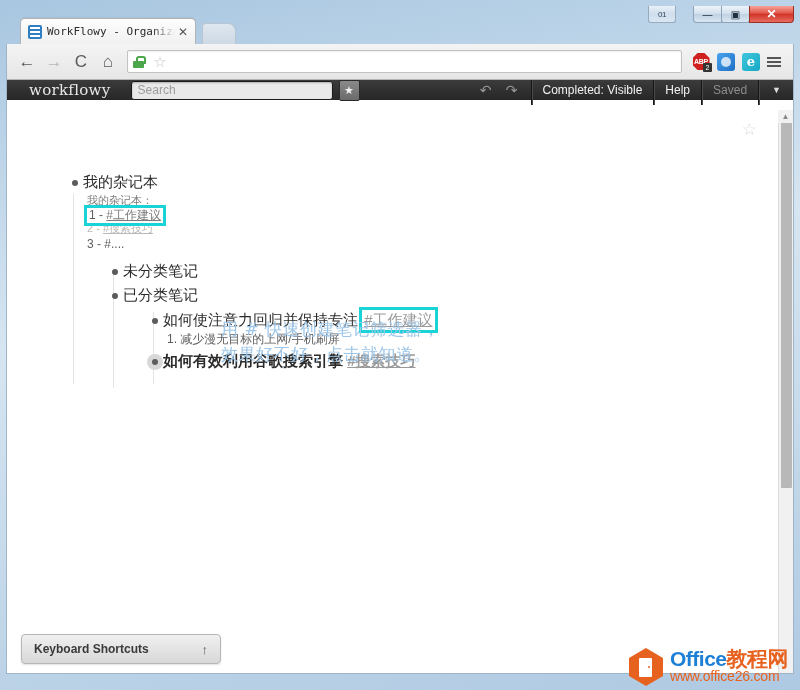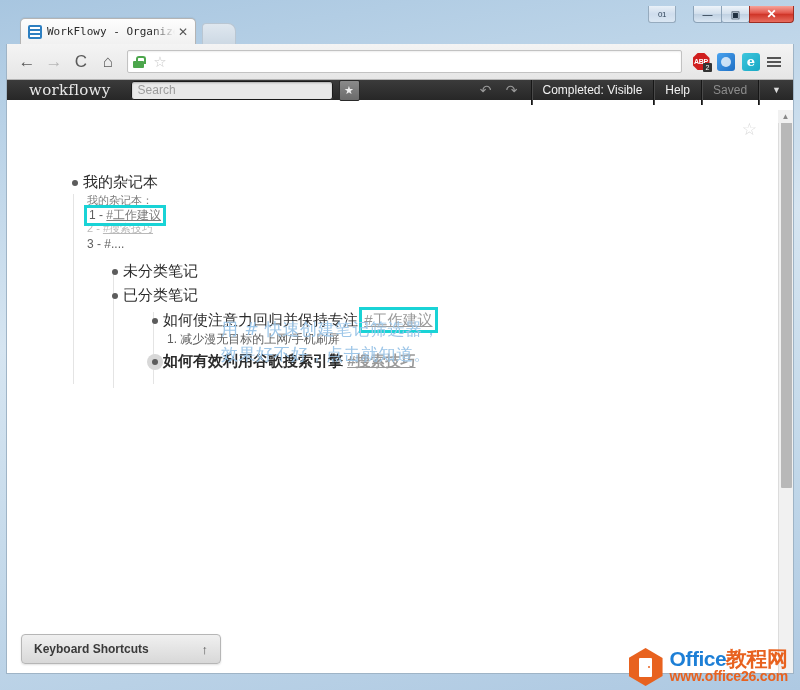--- a/index.html
+++ b/index.html
@@ -314,21 +314,21 @@
   #wmlogo i:after {
     content:''; position:absolute; right:2px; top:8px; width:2.5px;height:2.5px;
     border-radius:50%; background:#e8621f;
   }
   #wmtext { line-height: 1.02; }
   #wmtop {
     font-size: 21px; font-weight: bold; letter-spacing: -.5px;
   }
   #wmtop .b { color: #1d7fd6; }
   #wmtop .o { color: #e8621f; }
-  #wmbot { font-size: 14px; font-weight: bold; color: #e8621f; letter-spacing: -.2px; }
+  #wmbot { font-size: 14px; font-weight: normal; color: #e8621f; letter-spacing: -.2px; }
 </style>
 </head>
 <body>
 
 <div id="win">
 
   <div id="titlebar">
     <div class="sysicon">01</div>
     <div class="winbtns">
       <div class="wb first">—</div>

